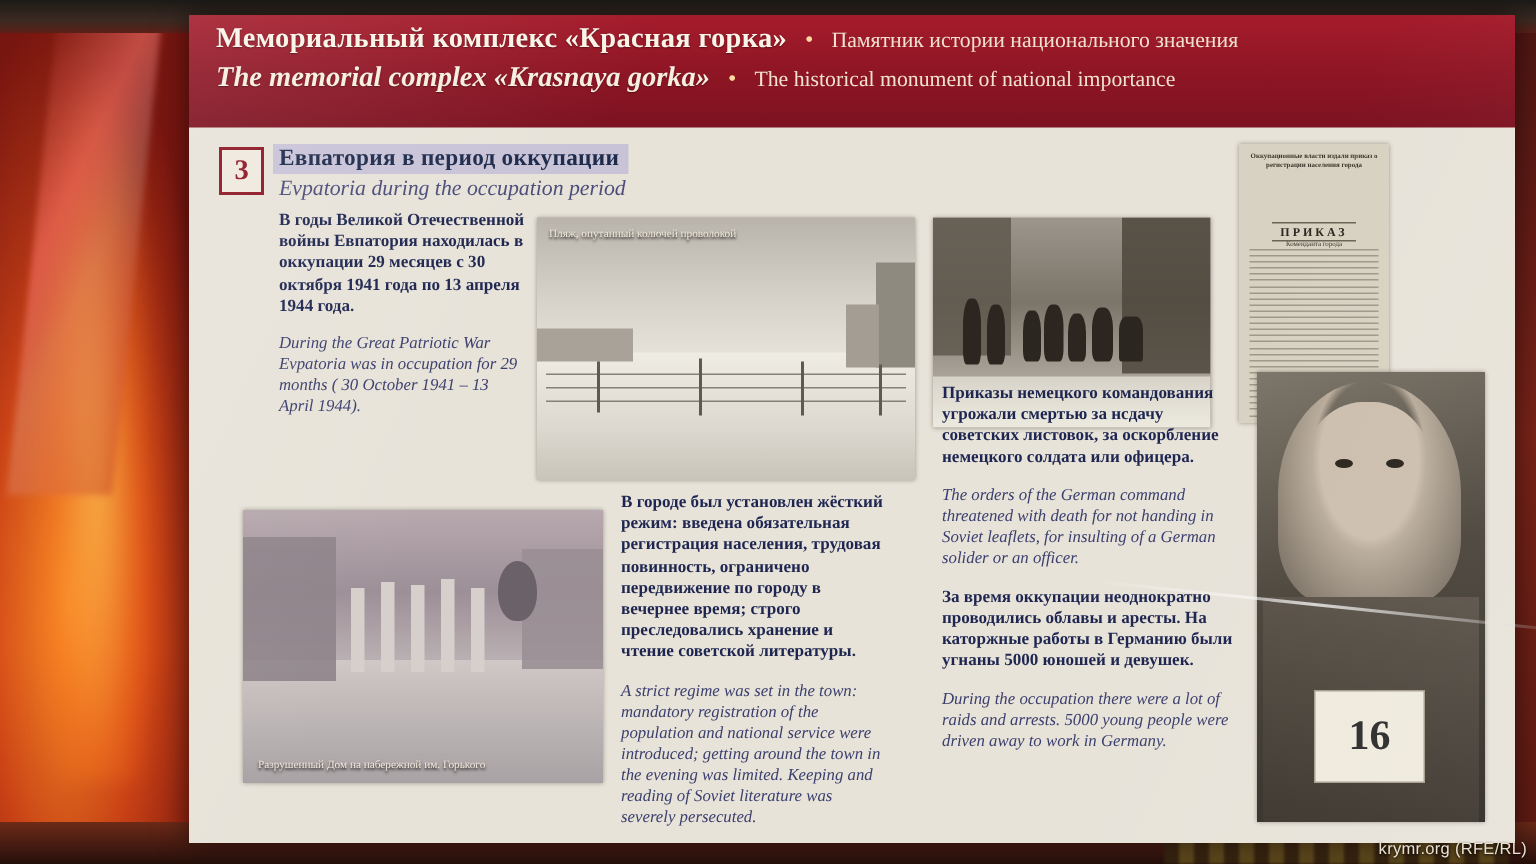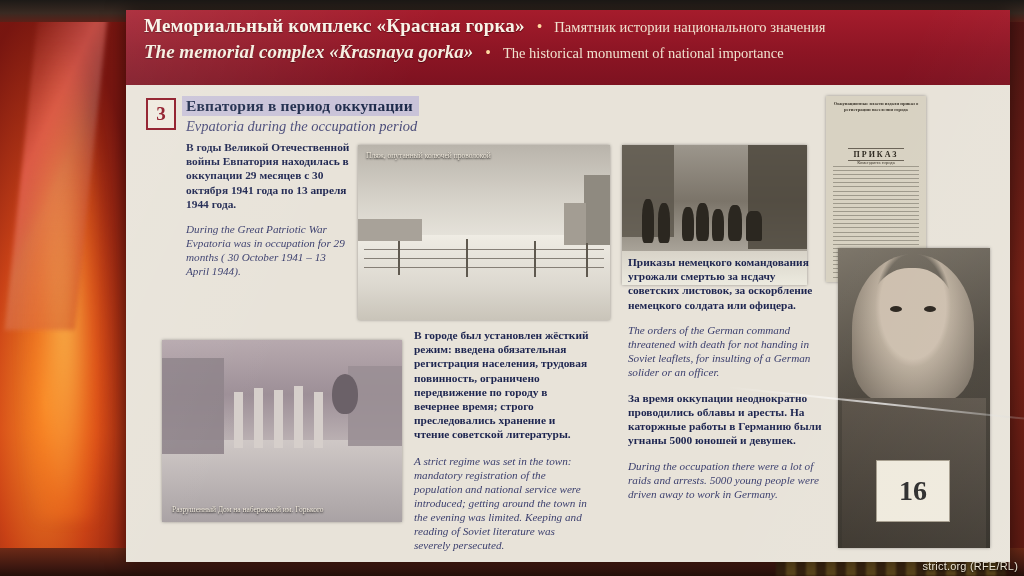--- a/index.html
+++ b/index.html
@@ -483,14 +483,14 @@
       <div class="ph5-col" style="left:152px; top:52px; height:56px;"></div>
       <div class="ph5-tree" style="left:170px; top:34px; width:26px; height:40px;"></div>
       <div class="cap" style="left:10px; bottom:8px;">Разрушенный Дом на набережной им. Горького</div>
     </div>
 
     <div class="crack"></div>
   </div>
 
   <div class="glare"></div>
 
-  <div class="watermark">strict.org (RFE/RL)</div>
+  <div class="watermark">krymr.org (RFE/RL)</div>
 </div>
 
 </body></html>

